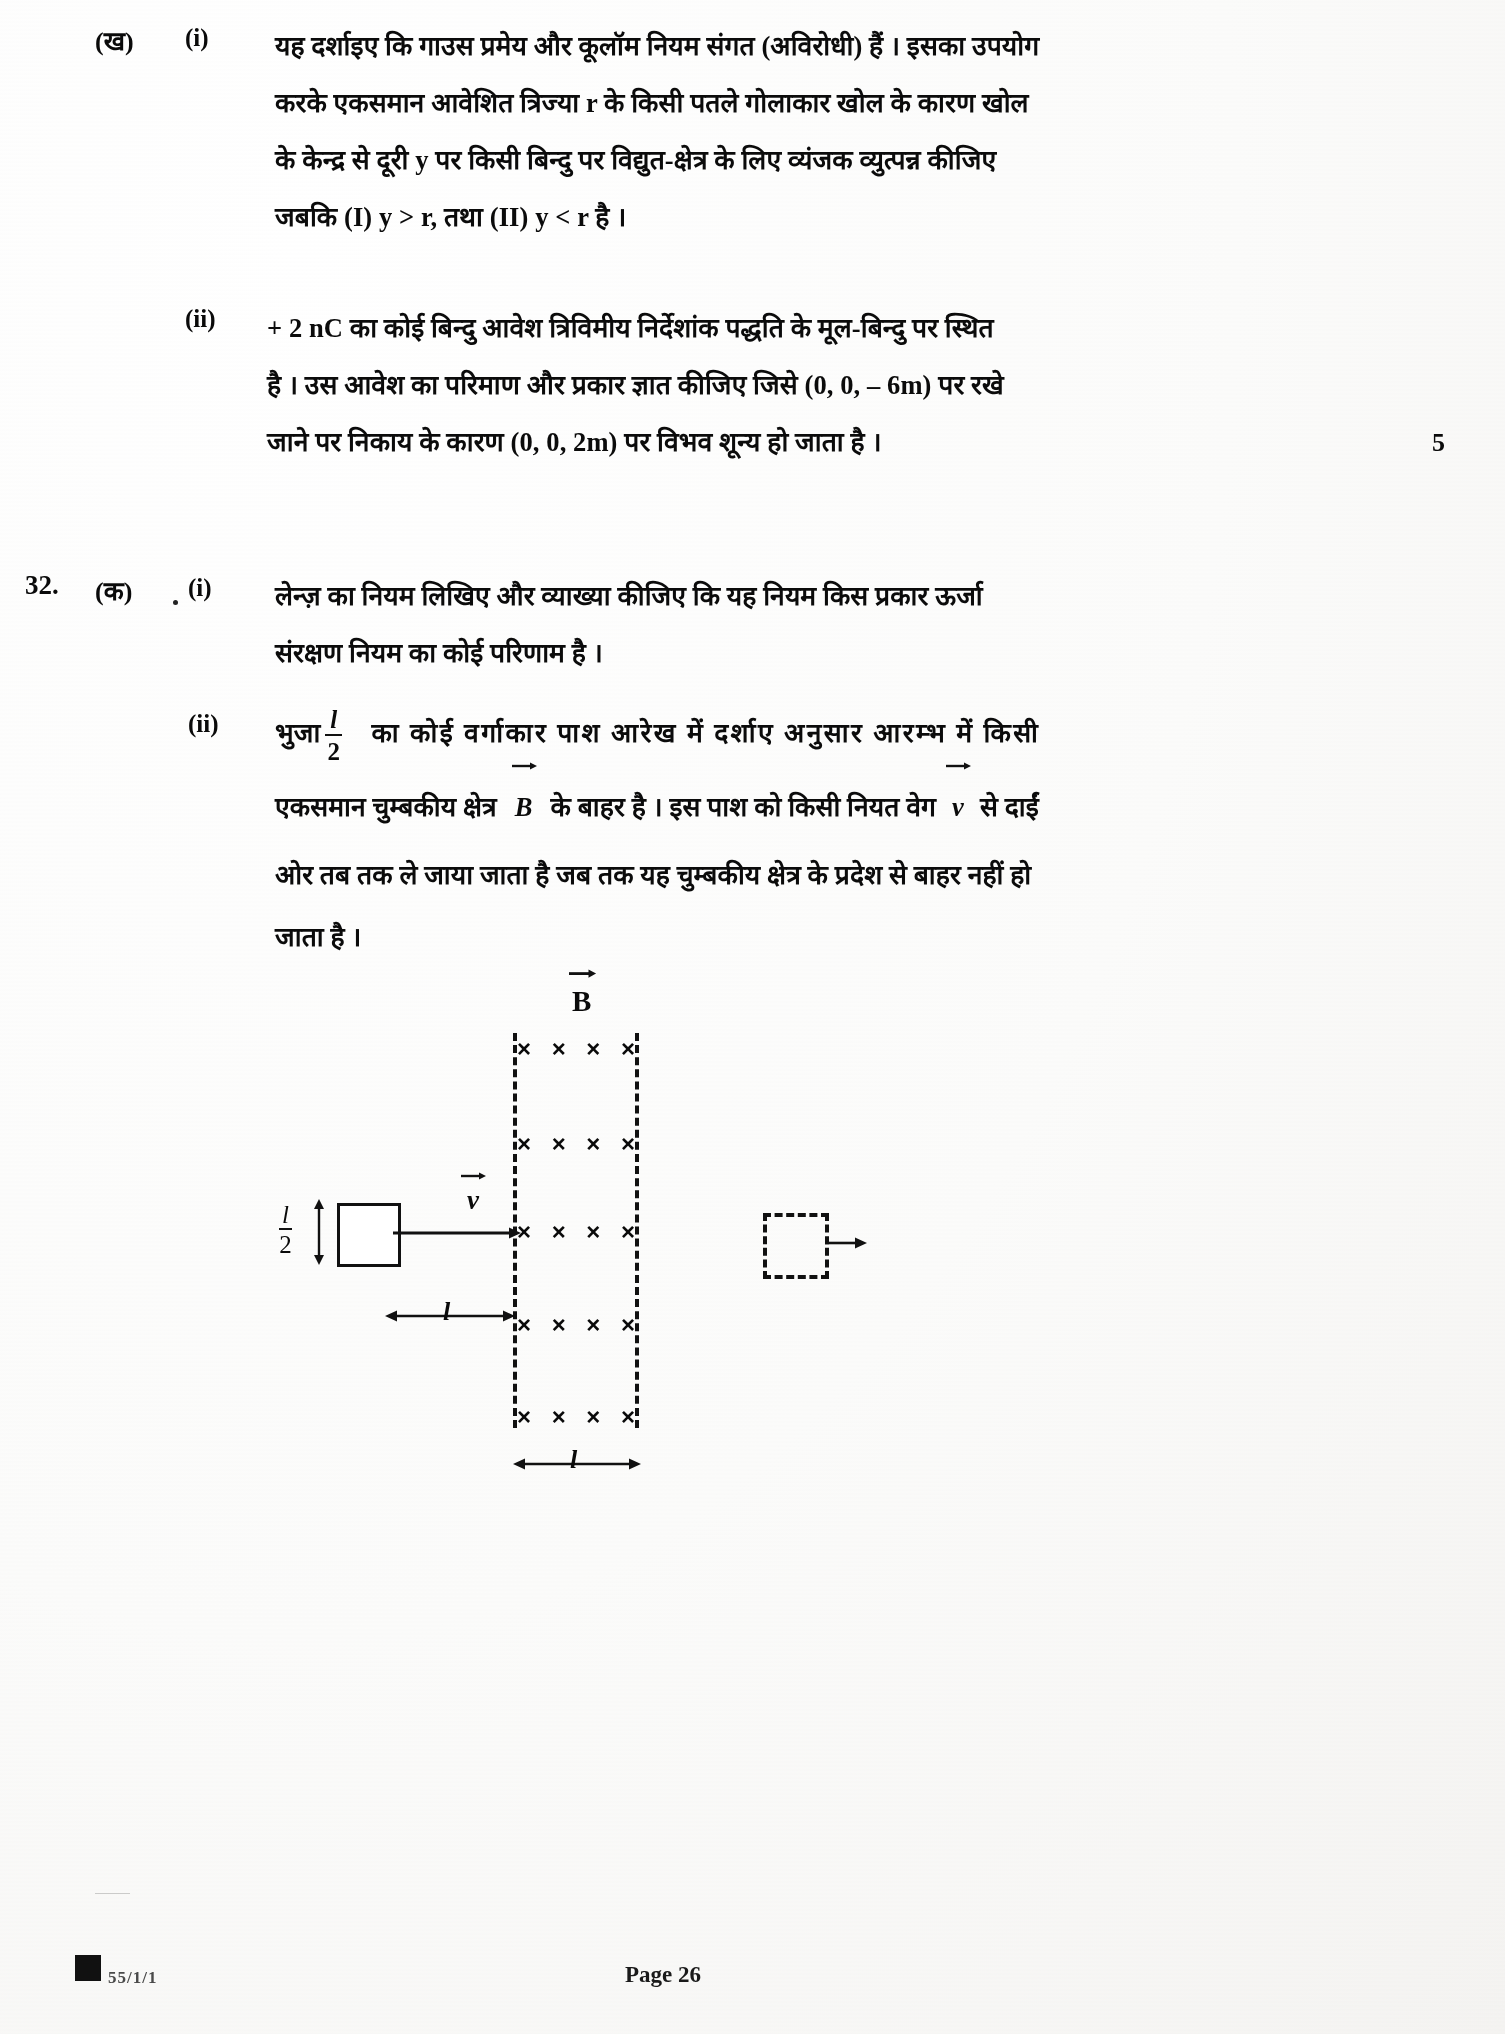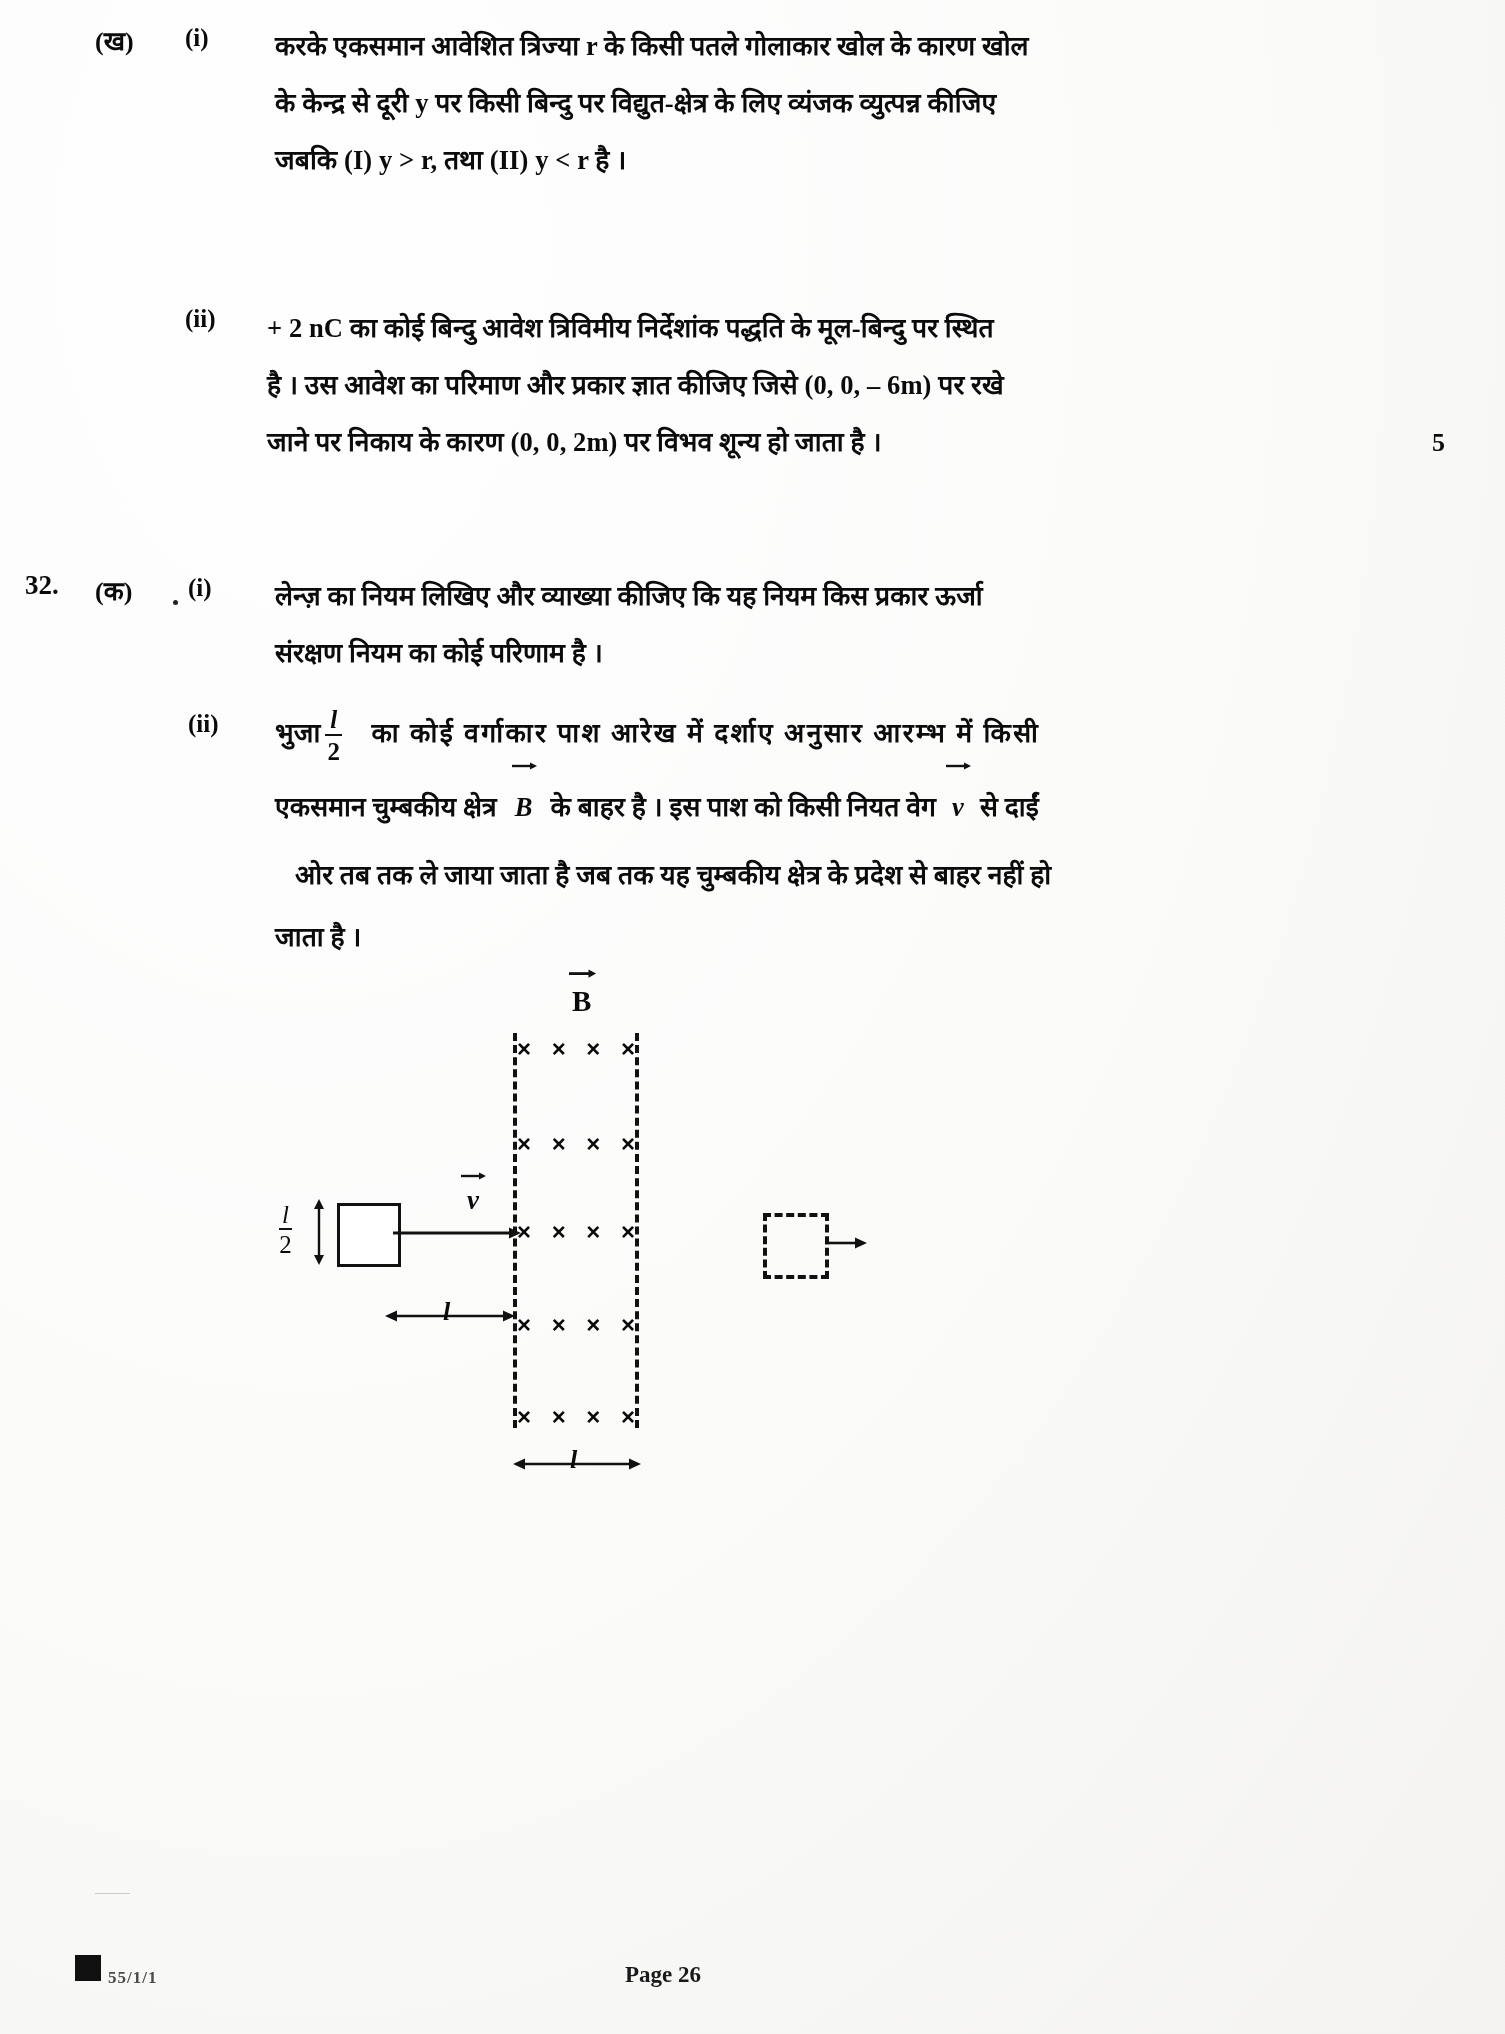--- a/index.html
+++ b/index.html
@@ -184,20 +184,21 @@
 <div class="page">
   <div class="scan-noise"></div>
 
   <div class="qblock" style="left:0; top:0; width:1505px; height:520px;">
 
     <div class="col-part" style="left:95px; top:22px;">(ख)</div>
 
     <div class="col-rom" style="left:185px; top:24px;">(i)</div>
 
     <div class="qtext" style="left:275px; top:18px; width:1065px;">
+      <span class="ln just">यह दर्शाइए कि गाउस प्रमेय और कूलॉम नियम संगत (अविरोधी) हैं । इसका उपयोग</span>
       <span class="ln just">करके एकसमान आवेशित त्रिज्या r के किसी पतले गोलाकार खोल के कारण खोल</span>
       <span class="ln just">के केन्द्र से दूरी y पर किसी बिन्दु पर विद्युत-क्षेत्र के लिए व्यंजक व्युत्पन्न कीजिए</span>
       <span class="ln">जबकि (I) y &gt; r, तथा (II) y &lt; r है ।</span>
     </div>
 
     <div class="col-rom" style="left:185px; top:305px;">(ii)</div>
 
     <div class="qtext" style="left:267px; top:300px; width:1065px;">
       <span class="ln just">+ 2 nC का कोई बिन्दु आवेश त्रिविमीय निर्देशांक पद्धति के मूल-बिन्दु पर स्थित</span>
       <span class="ln just">है । उस आवेश का परिमाण और प्रकार ज्ञात कीजिए जिसे (0, 0, – 6m) पर रखे</span>
@@ -248,21 +249,21 @@
         <span class="vec" style="margin:0 14px;">
           <svg class="arr" viewBox="0 0 26 12">
             <line x1="1" y1="7" x2="22" y2="7" stroke="#111" stroke-width="2.4"></line>
             <polygon points="26,7 19,3.4 19,10.6" fill="#111"></polygon>
           </svg>
           <span class="glyph">v</span>
         </span>
         <span>से दाईं</span>
       </span>
 
-      <span class="ln just" style="margin-top:6px;margin-left:20px;">ओर तब तक ले जाया जाता है जब तक यह चुम्बकीय क्षेत्र के प्रदेश से बाहर नहीं हो</span>
+      <span class="ln just" style="margin-top:6px;">ओर तब तक ले जाया जाता है जब तक यह चुम्बकीय क्षेत्र के प्रदेश से बाहर नहीं हो</span>
       <span class="ln">जाता है ।</span>
     </div>
   </div>
 
   <div class="figure" style="left:265px; top:975px; width:700px; height:520px;">
 
     <div class="blabel" style="left:305px; top:10px;">
       <span class="vec">
         <svg class="arr" viewBox="0 0 26 12" style="top:-19px; width:30px; height:13px;">
           <line x1="1" y1="7" x2="22" y2="7" stroke="#111" stroke-width="2.6"></line>

